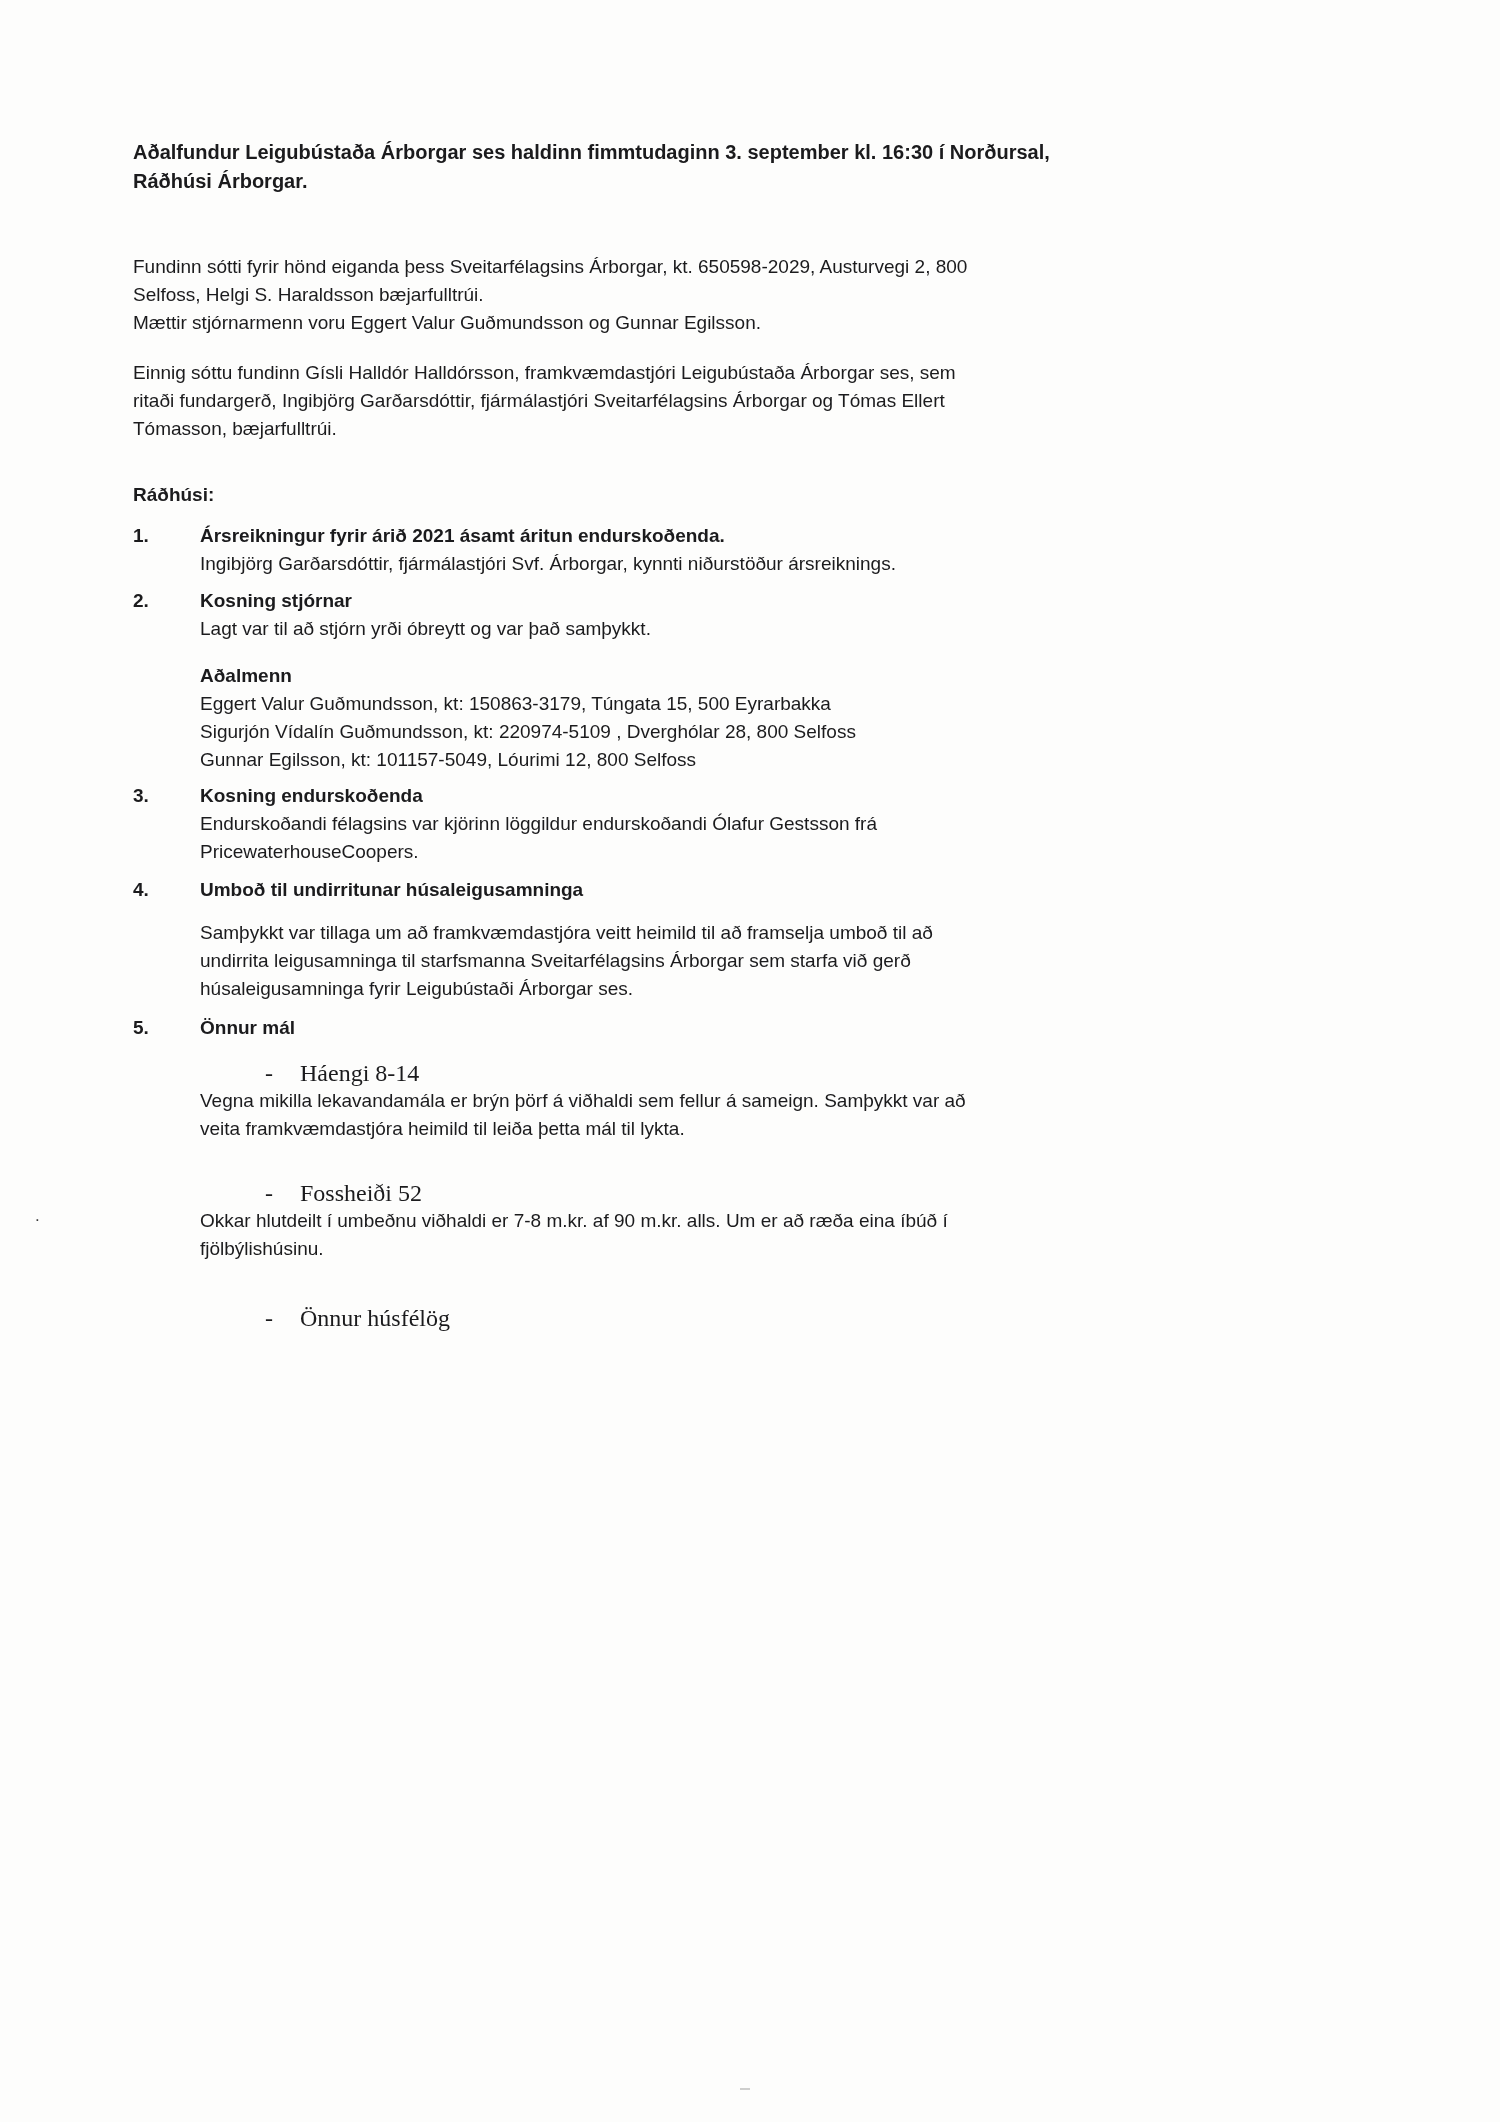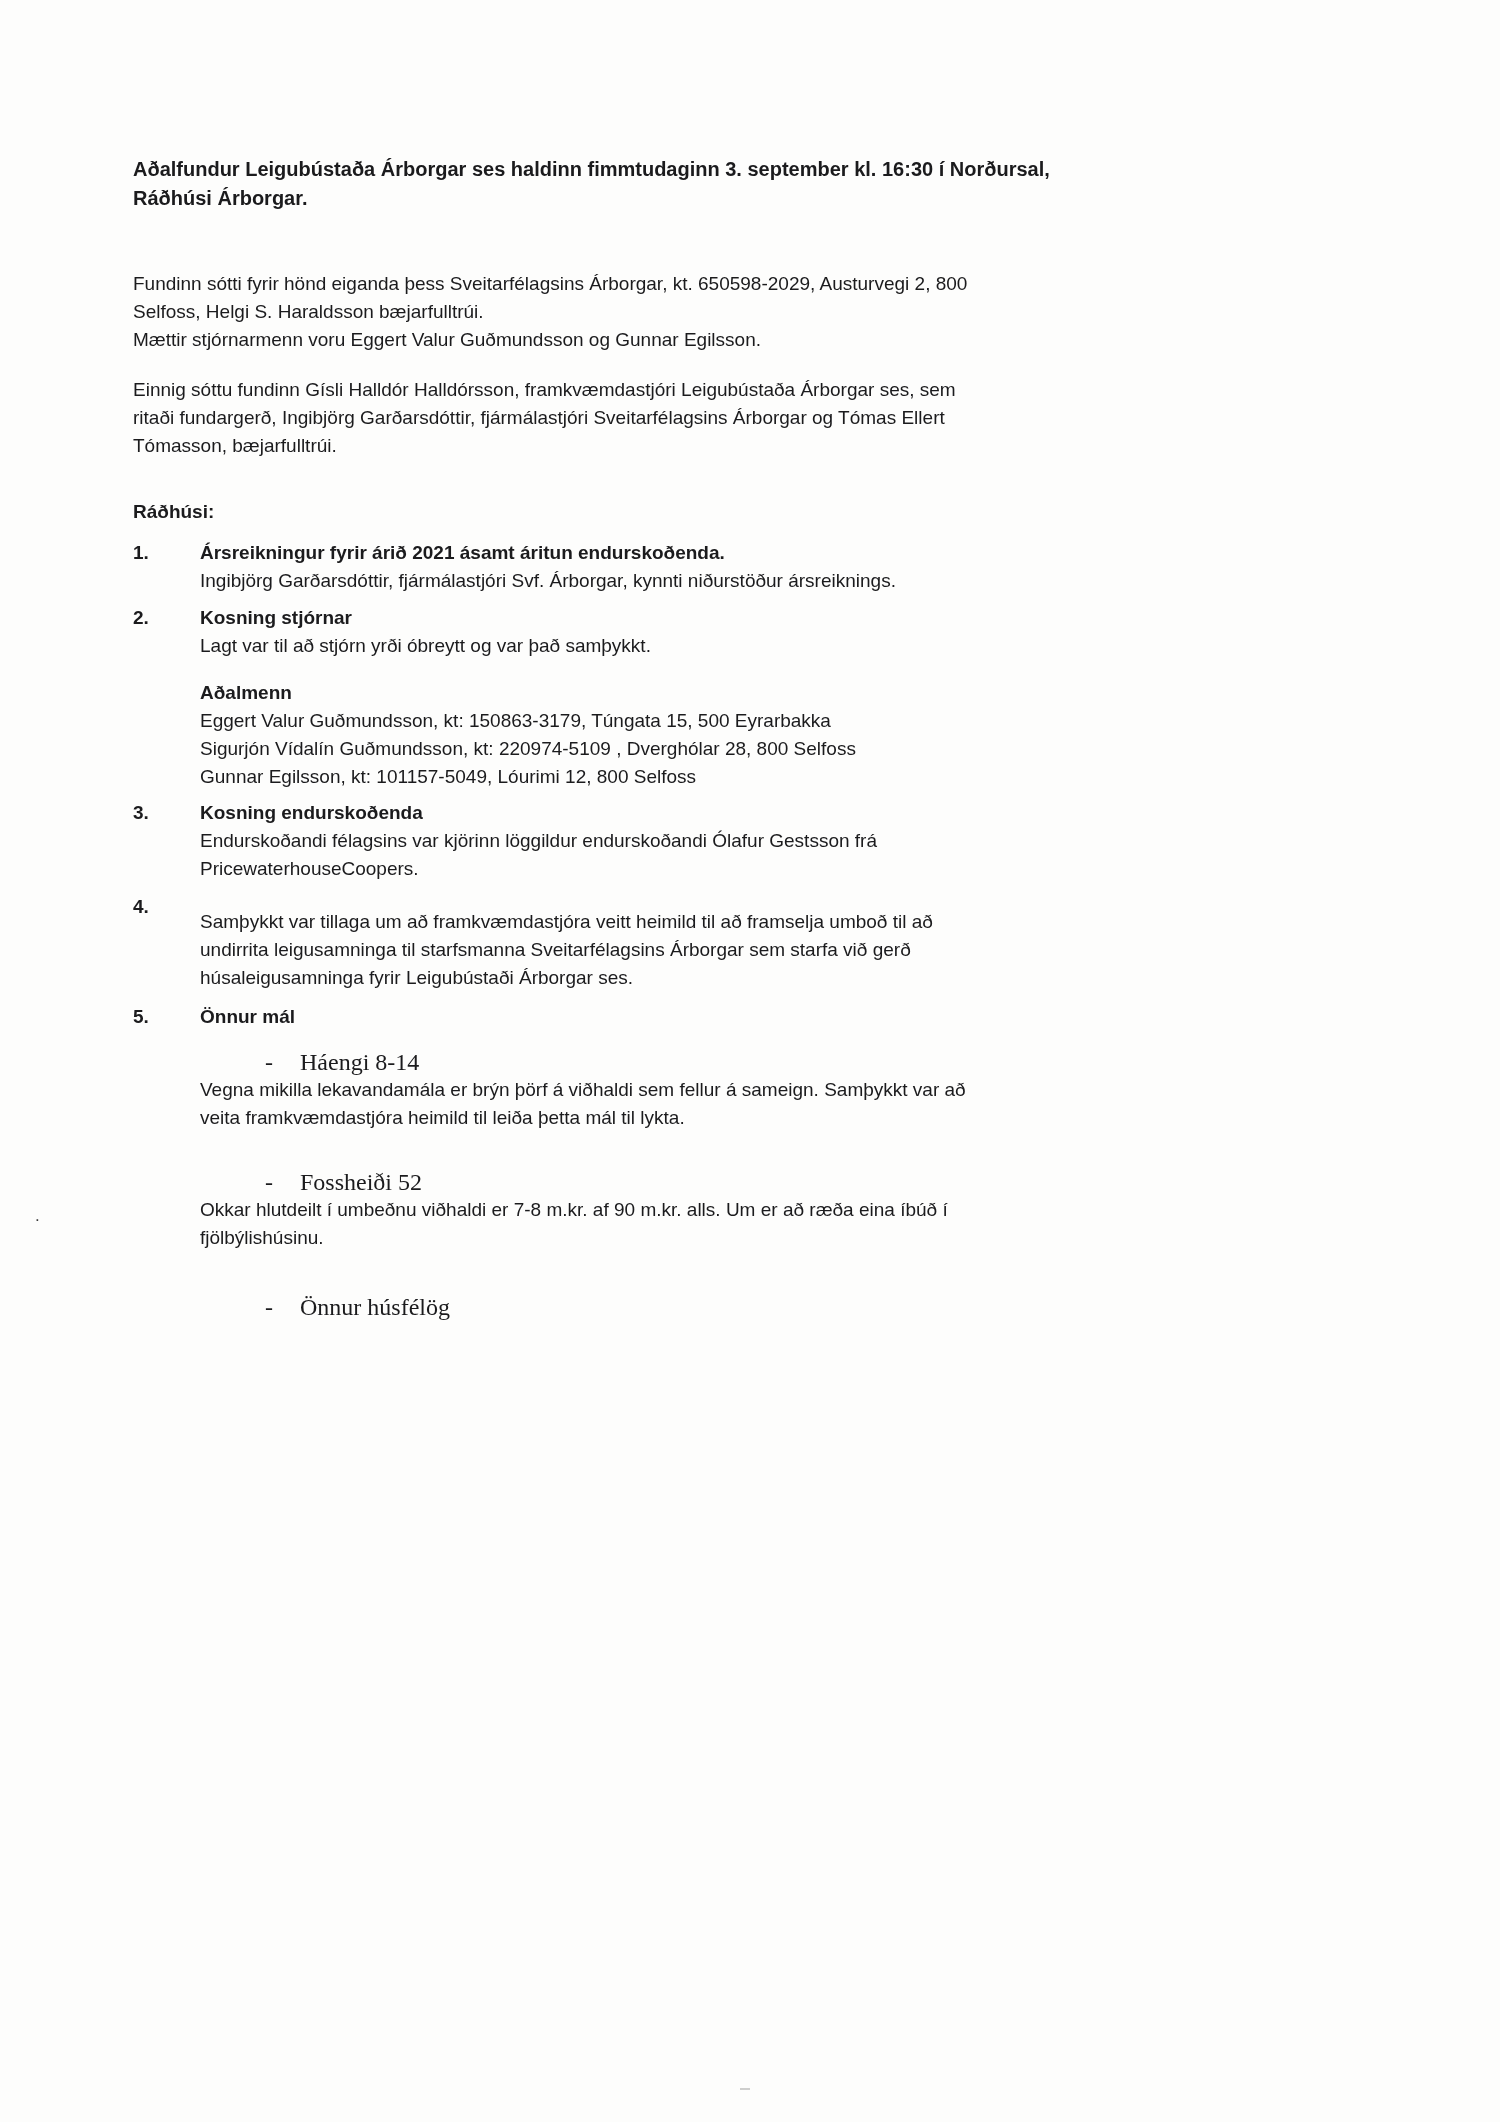--- a/index.html
+++ b/index.html
@@ -9,21 +9,21 @@
     height: 2122px;
     margin: 0 auto;
     background: #fdfdfc;
     font-family: "Liberation Sans", sans-serif;
     color: #1b1b1d;
     overflow: hidden;
   }
   .doc {
     position: absolute;
     left: 133px;
-    top: 155px;
+    top: 138px;
     width: 1000px;
     font-size: 19px;
     line-height: 28px;
   }
   p { margin: 0; }
   .ml { white-space: pre-line; }   
   .b  { font-weight: 700; }
 
   .title { font-size: 20px; line-height: 29px; margin-bottom: 57px; }
   .p-attendees { margin-bottom: 22px; }
@@ -117,20 +117,21 @@
       <div class="content">
         <p class="b">Kosning endurskoðenda</p>
         <p class="ml">Endurskoðandi félagsins var kjörinn löggildur endurskoðandi Ólafur Gestsson frá
 PricewaterhouseCoopers.</p>
       </div>
     </div>
 
     <div class="item mb11">
       <div class="num b">4.</div>
       <div class="content">
+        <p class="b">Umboð til undirritunar húsaleigusamninga</p>
         <p class="ml mt15">Samþykkt var tillaga um að framkvæmdastjóra veitt heimild til að framselja umboð til að
 undirrita leigusamninga til starfsmanna Sveitarfélagsins Árborgar sem starfa við gerð
 húsaleigusamninga fyrir Leigubústaði Árborgar ses.</p>
       </div>
     </div>
 
     <div class="item">
       <div class="num b">5.</div>
       <div class="content">
         <p class="b">Önnur mál</p>

